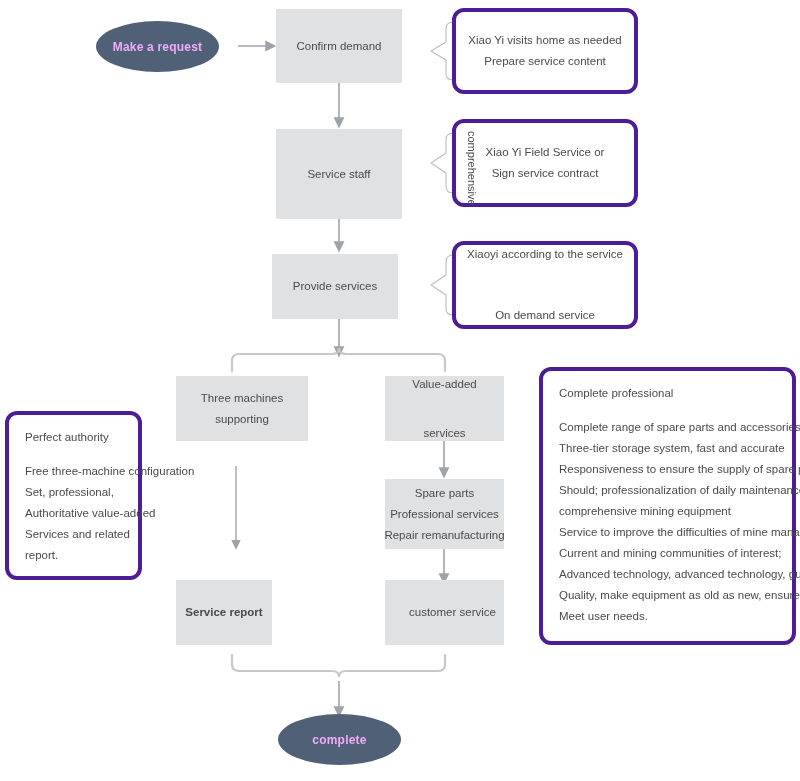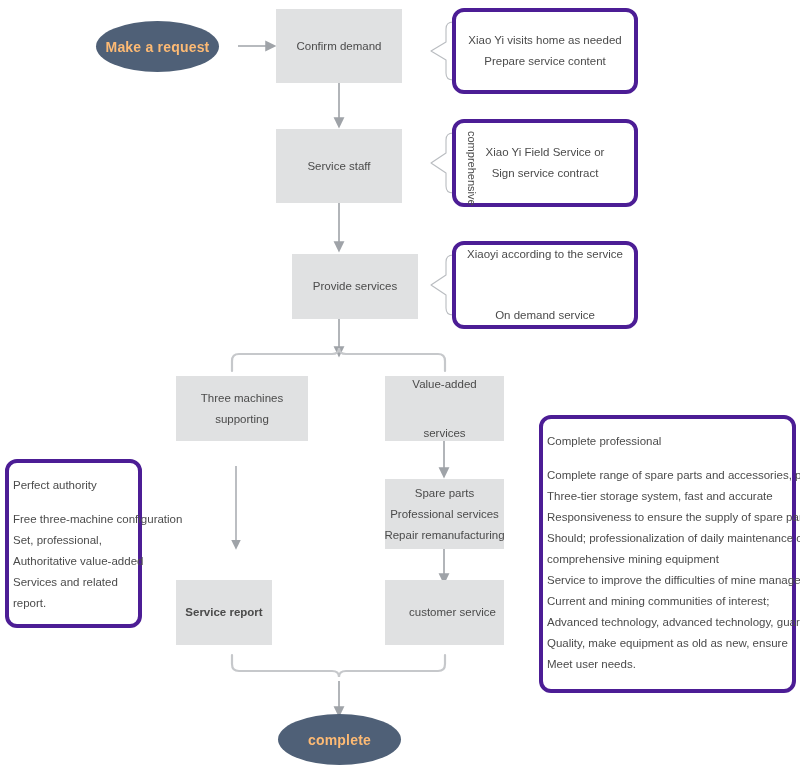--- a/index.html
+++ b/index.html
@@ -36,23 +36,23 @@
   .pbox .ln { display: block; white-space: nowrap; }
 
   
   .oval {
     position: absolute;
     background: #4f6077;
     border-radius: 50%;
     display: flex;
     align-items: center;
     justify-content: center;
-    color: #fdba74;
+    color: #f0abfc;
     font-weight: bold;
-    font-size: 14px;
+    font-size: 12px;
     letter-spacing: .2px;
   }
 
   
   .note {
     position: absolute;
     background: #ffffff;
     border: 4px solid #4c1d95;
     border-radius: 12px;
     box-sizing: border-box;
@@ -61,22 +61,21 @@
     line-height: 21px;
   }
   .note-center {
     display: flex;
     flex-direction: column;
     align-items: center;
     justify-content: center;
     text-align: center;
   }
   .note-left {
-    padding: 12px 12px 10px 4px;
-    margin-top: 48px;
+    padding: 12px 12px 10px 16px;
   }
   .note .hd {
     display: block;
     margin-bottom: 13px;
     white-space: nowrap;
   }
   .note .ln { display: block; white-space: nowrap; }
 
   .vtext {
     position: absolute;
@@ -133,25 +132,25 @@
   </div>
 
   <div class="oval" style="left:278px; top:714px; width:123px; height:51px;">
     <span>complete</span>
   </div>
 
   <div class="pbox" style="left:276px; top:9px; width:126px; height:74px;">
     <span class="ln">Confirm demand</span>
   </div>
 
-  <div class="pbox" style="left:276px; top:129px; width:126px; height:74px;">
+  <div class="pbox" style="left:276px; top:129px; width:126px; height:90px;">
     <span class="ln">Service staff</span>
   </div>
 
-  <div class="pbox" style="left:292px; top:254px; width:126px; height:65px;">
+  <div class="pbox" style="left:272px; top:254px; width:126px; height:65px;">
     <span class="ln">Provide services</span>
   </div>
 
   <div class="pbox" style="left:176px; top:376px; width:132px; height:65px;">
     <span class="ln">Three machines</span>
     <span class="ln">supporting</span>
   </div>
 
   <div class="pbox" style="left:385px; top:376px; width:119px; height:65px;gap:28px;">
     <span class="ln">Value-added</span>

